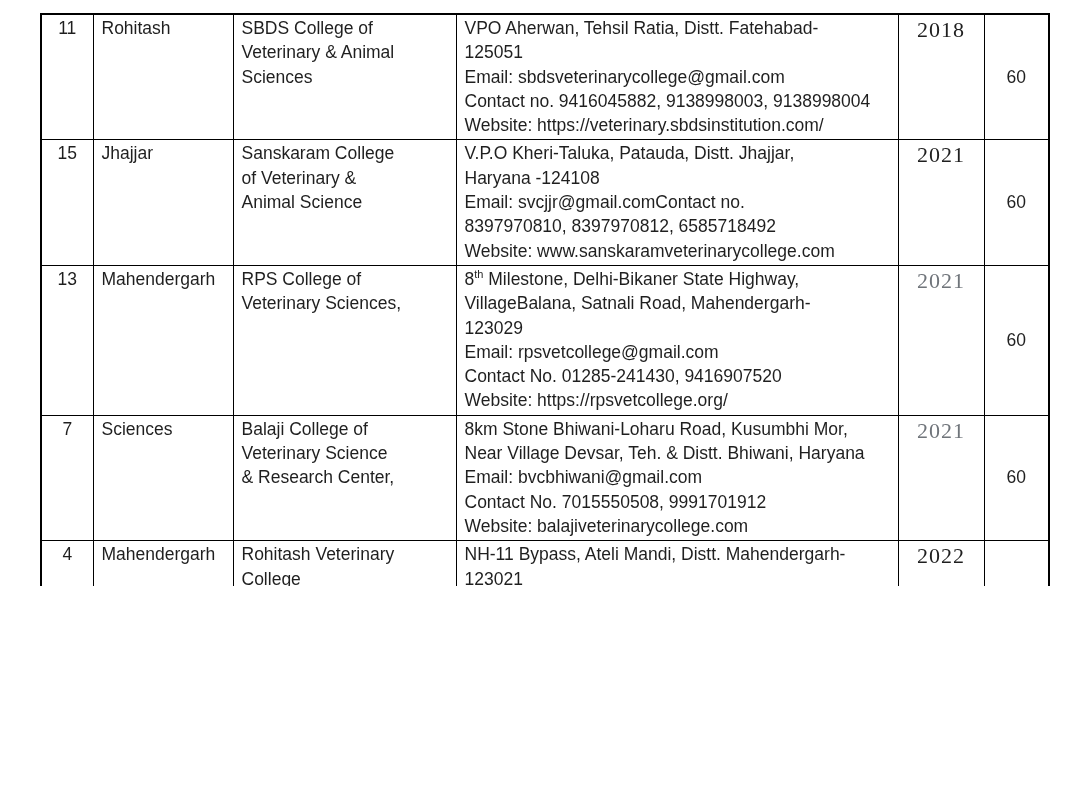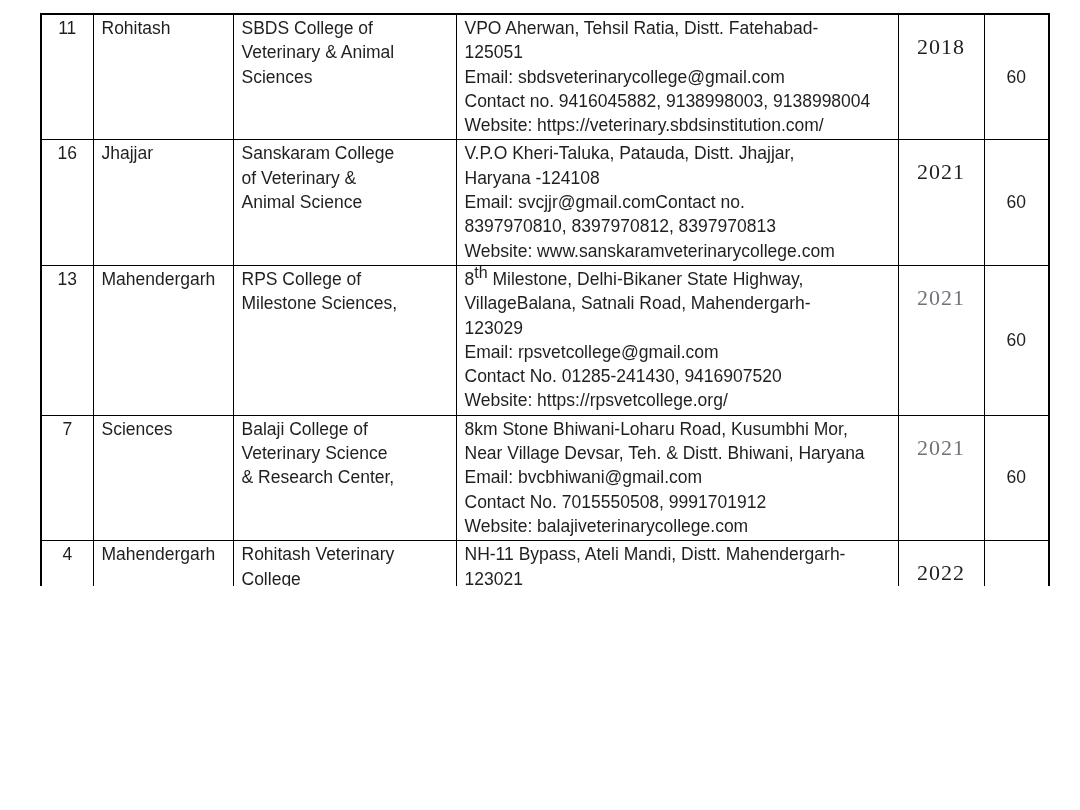--- a/index.html
+++ b/index.html
@@ -34,26 +34,26 @@
     word-wrap:break-word;
     color:var(--ink);
   }
   td.c-sr{text-align:center;padding-left:2px;padding-right:2px;}
   td.c-year{
     text-align:center;
     font-family:"Liberation Serif",serif;
     font-size:22px;
     letter-spacing:1px;
     line-height:27px;
-    padding-top:18px;
+    padding-top:1px;
   }
   td.c-year[data-muted="true"]{color:var(--muted-year);}
   td.c-seats{vertical-align:middle;text-align:center;}
   sup{
-    font-size:16px;
+    font-size:11px;
     line-height:0;
     vertical-align:super;
     letter-spacing:0;
   }
 </style>
 </head>
 <body>
 
 <div class="page">
   <table class="colleges">
@@ -74,38 +74,38 @@
 Sciences</td>
         <td class="c-address">VPO Aherwan, Tehsil Ratia, Distt. Fatehabad-
 125051
 Email: sbdsveterinarycollege@gmail.com
 Contact no. 9416045882, 9138998003, 9138998004
 Website: https://veterinary.sbdsinstitution.com/</td>
         <td class="c-year" data-muted="false">2018</td>
         <td class="c-seats">60</td>
       </tr>
       <tr>
-        <td class="c-sr">16</td>
+        <td class="c-sr">15</td>
         <td class="c-district">Jhajjar</td>
         <td class="c-college">Sanskaram College
 of Veterinary &amp;
 Animal Science</td>
         <td class="c-address">V.P.O Kheri-Taluka, Patauda, Distt. Jhajjar,
 Haryana -124108
 Email: svcjjr@gmail.comContact no.
-8397970810, 8397970812, 8397970813
+8397970810, 8397970812, 6585718492
 Website: www.sanskaramveterinarycollege.com</td>
         <td class="c-year" data-muted="false">2021</td>
         <td class="c-seats">60</td>
       </tr>
       <tr>
         <td class="c-sr">13</td>
         <td class="c-district">Mahendergarh</td>
         <td class="c-college">RPS College of
-Milestone Sciences,</td>
+Veterinary Sciences,</td>
         <td class="c-address"><span>8</span><sup>th</sup><span> Milestone, Delhi-Bikaner State Highway,
 VillageBalana, Satnali Road, Mahendergarh-
 123029
 Email: rpsvetcollege@gmail.com
 Contact No. 01285-241430, 9416907520
 Website: https://rpsvetcollege.org/</span></td>
         <td class="c-year" data-muted="true">2021</td>
         <td class="c-seats">60</td>
       </tr>
       <tr>

